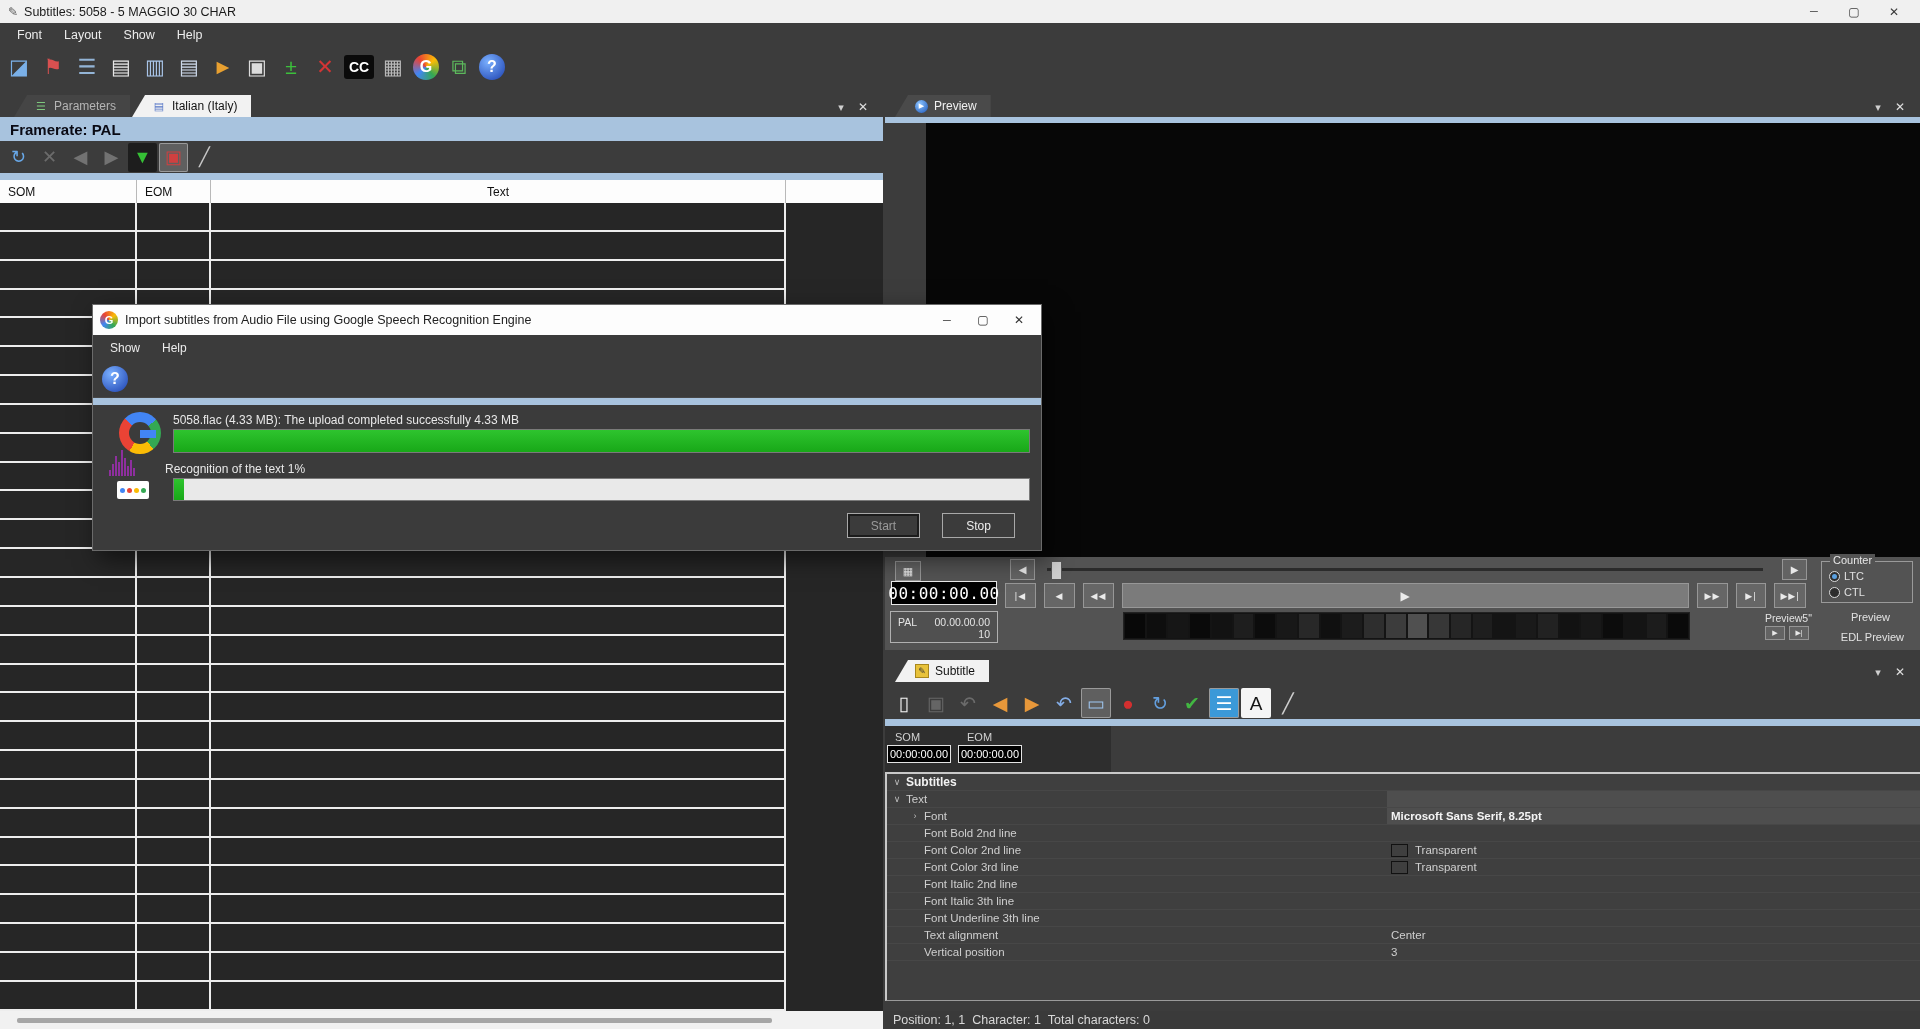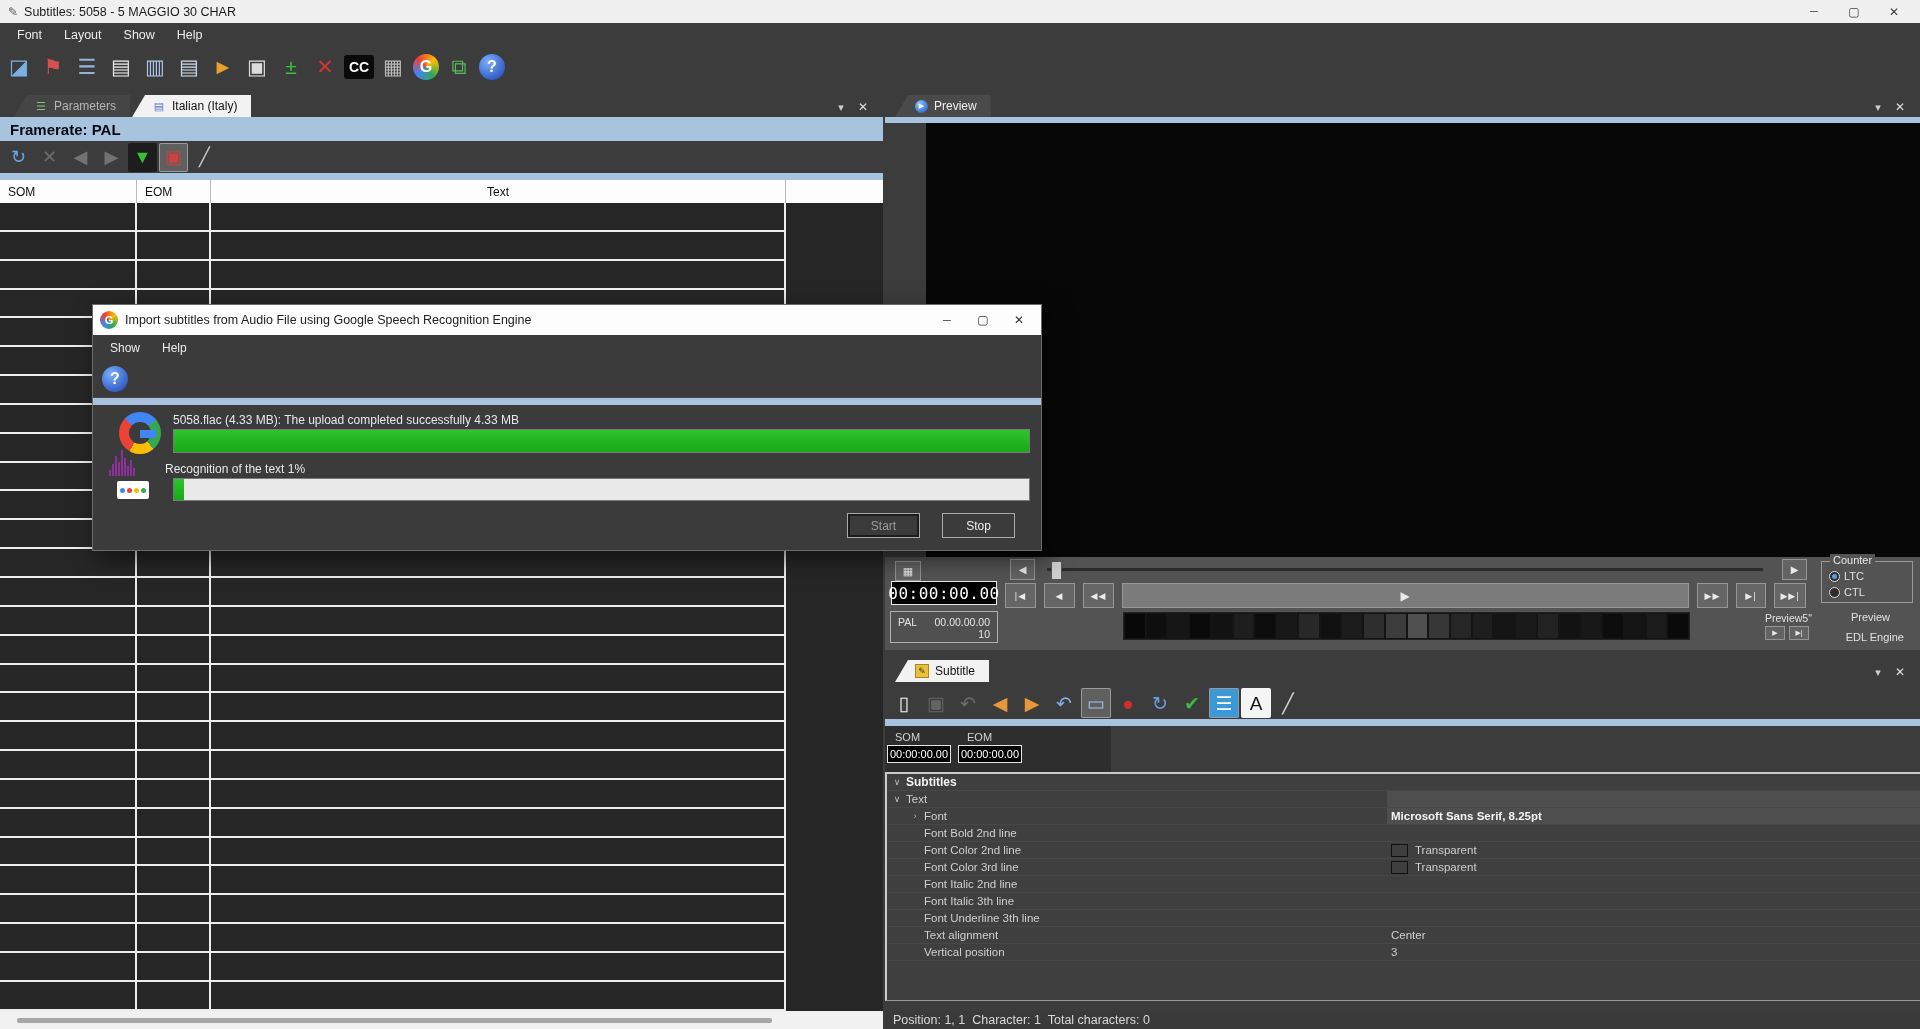--- a/index.html
+++ b/index.html
@@ -438,21 +438,21 @@
       <div class="fbar" style="background: rgb(28, 28, 28);"></div>
       <div class="fbar" style="background: rgb(10, 10, 10);"></div>
     </div>
 
   <span class="tlabel" style="left:880px;top:55px;font-size:10.5px">Preview5"</span>
   <div style="position:absolute;left:880px;top:69px;display:flex;gap:4px">
     <div class="tsmall" style="position:static;width:20px;height:14px;font-size:7px">▶</div>
     <div class="tsmall" style="position:static;width:20px;height:14px;font-size:7px">▶|</div>
   </div>
   <span class="tlabel" style="right:30px;top:54px">Preview</span>
-  <span class="tlabel" style="right:16px;top:74px">EDL Engine</span>
+  <span class="tlabel" style="right:16px;top:74px">EDL Preview</span>
 </div>
 
 <div class="tabstrip" style="left:885px;top:660px;width:1035px;height:22px">
   <div style="width:10px"></div>
   <div class="tab active">
     <span class="tabicon note">✎</span>
     <span>Subtitle</span>
   </div>
   <div class="tab-ctrls">
       <div class="ticon" style="color: rgb(207, 207, 207); font-size: 11px;">▾</div>

